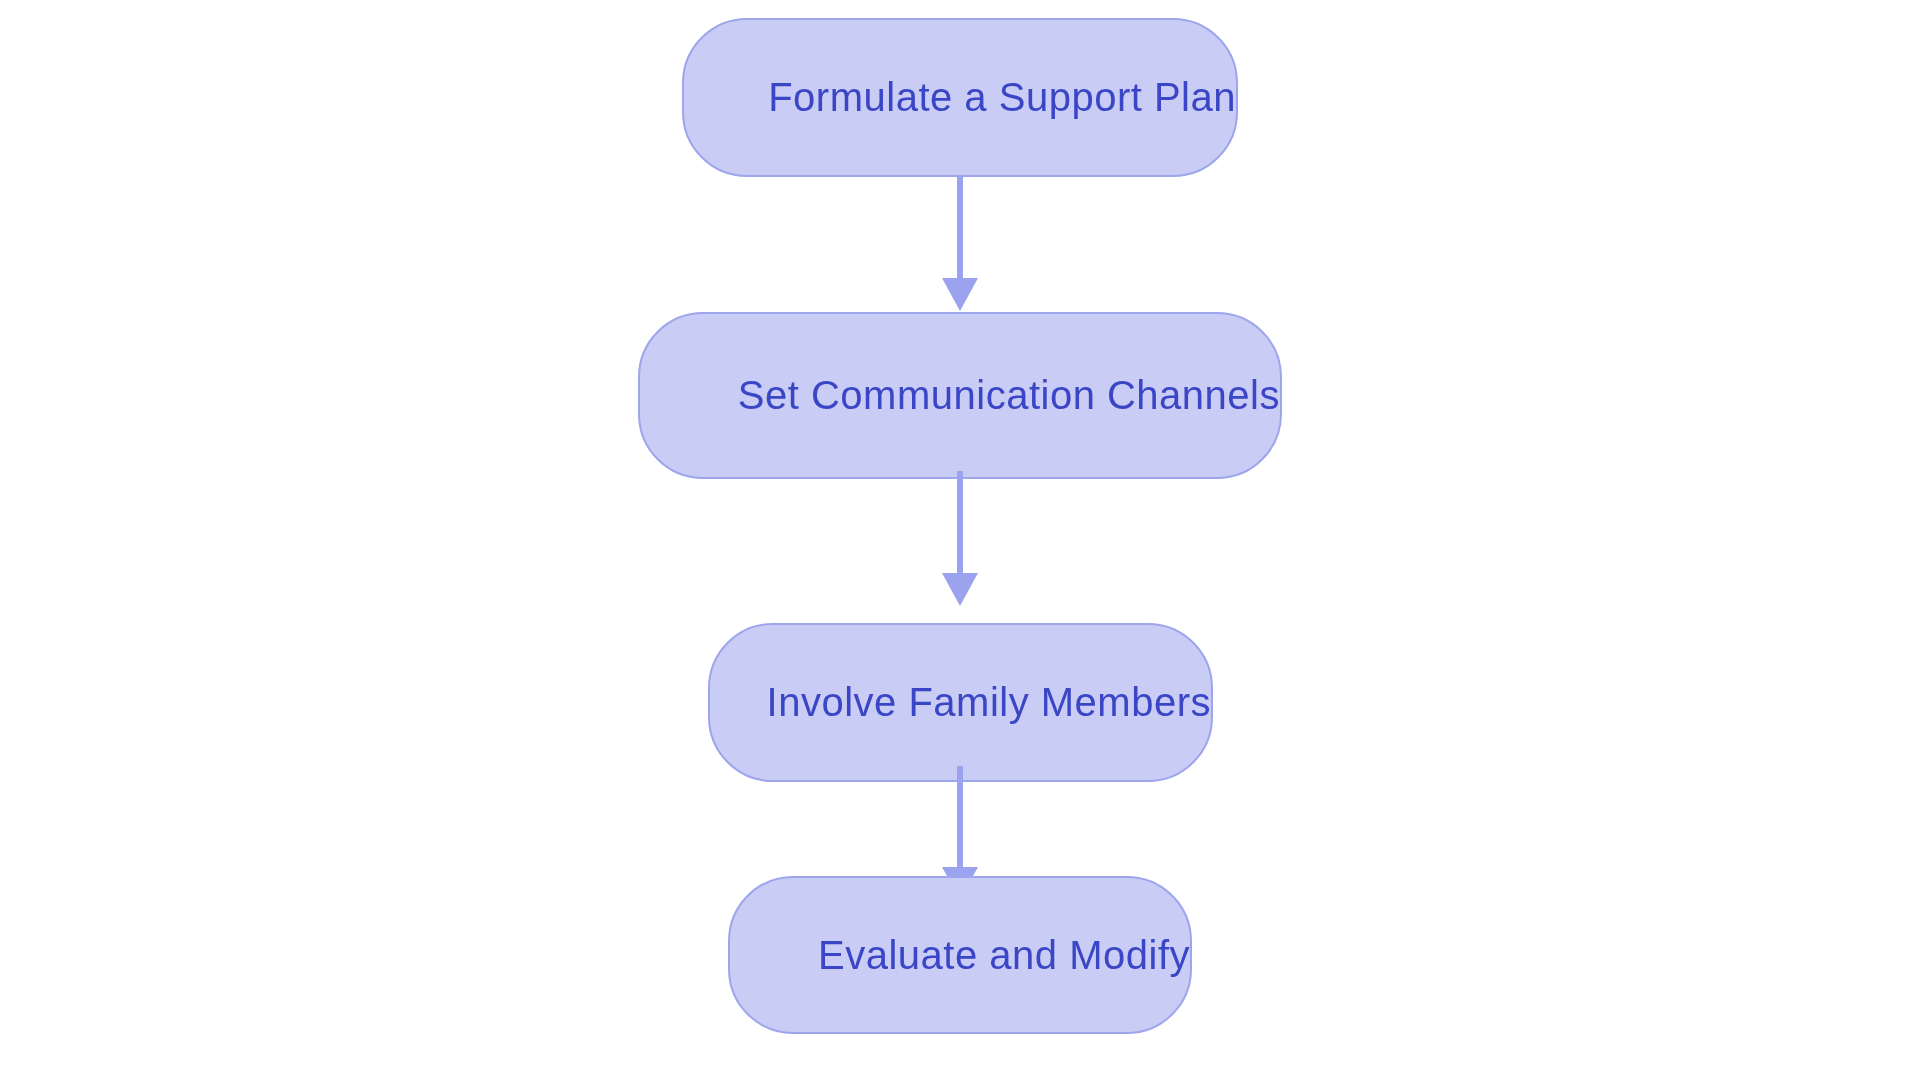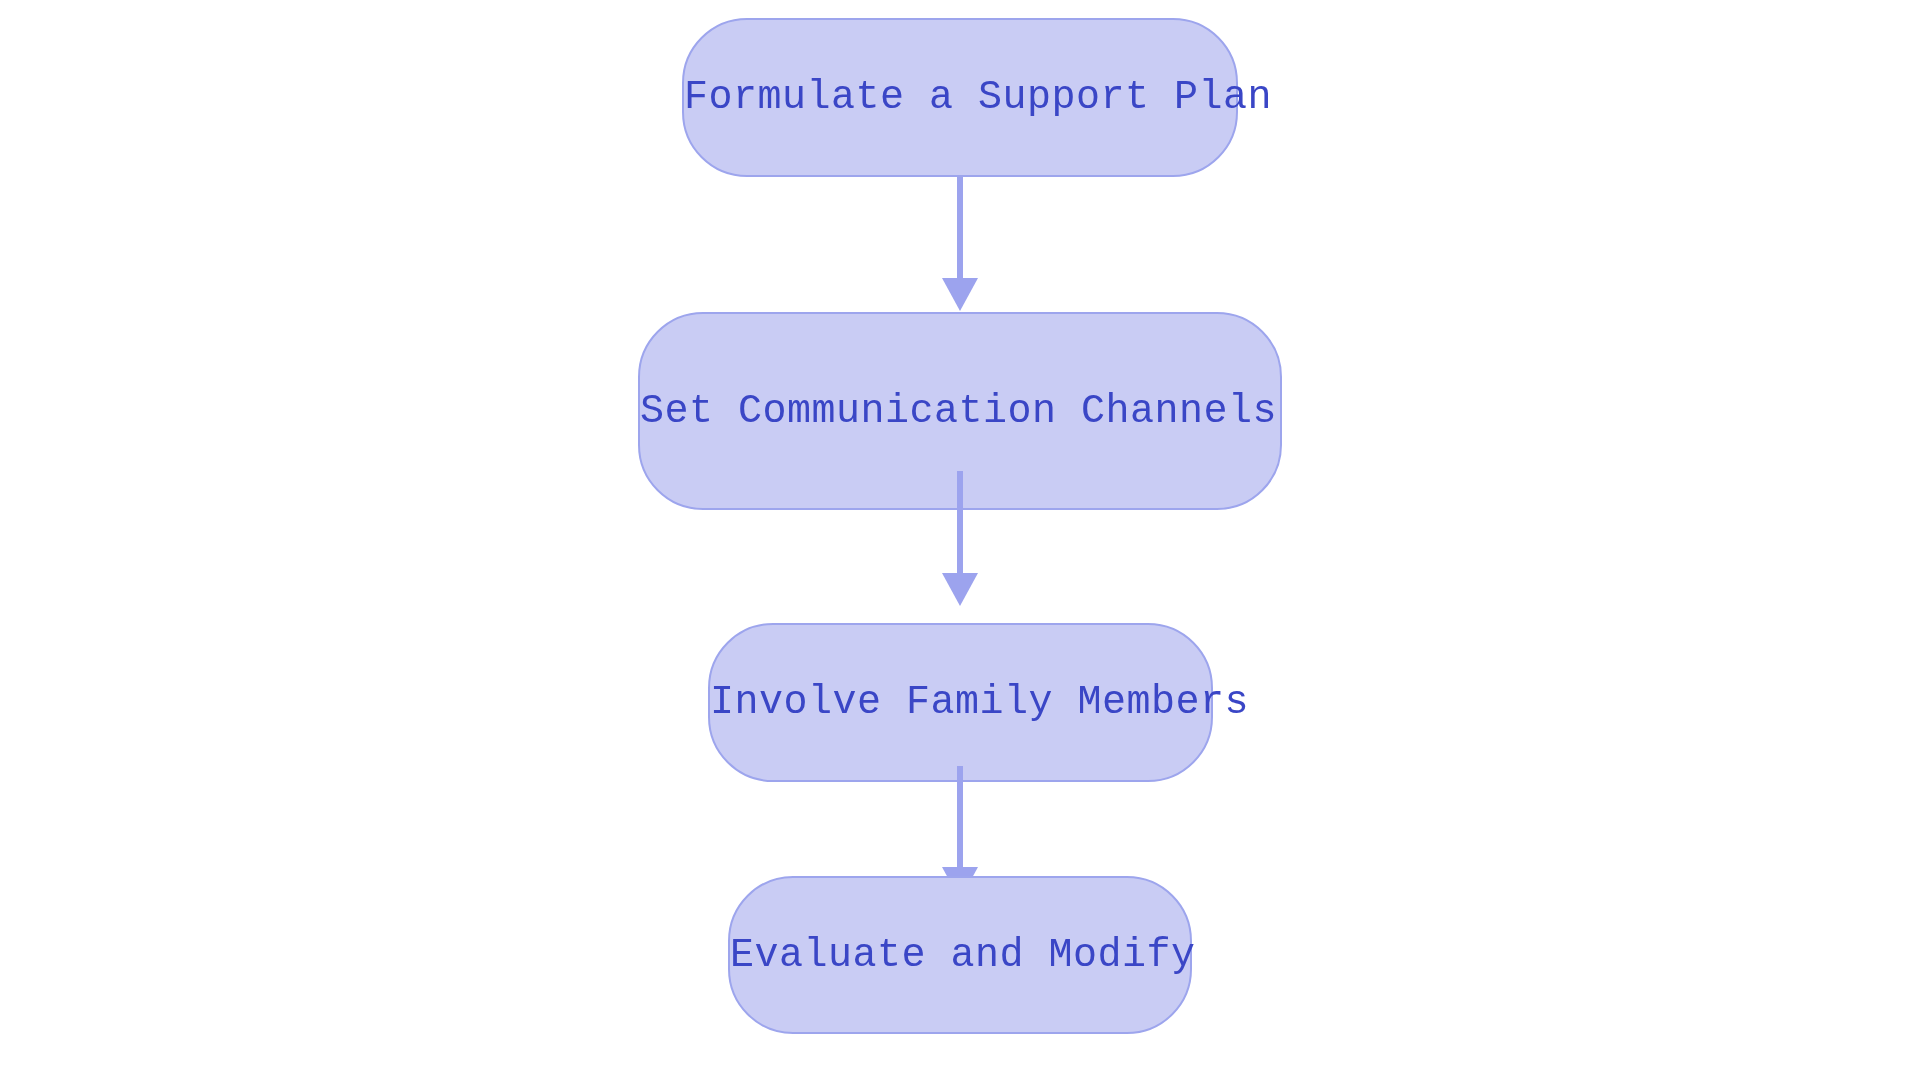--- a/index.html
+++ b/index.html
@@ -16,34 +16,33 @@
     font-family:"Liberation Sans", sans-serif;
     overflow:hidden;
     position:relative;
   }
   .canvas{position:absolute;inset:0;}
   .node{
     position:absolute;
     background:var(--node-fill);
     border:2px solid var(--node-border);
     border-radius:65px;
-    display:flex;align-items:center;justify-content:flex-start;
+    display:flex;align-items:center;justify-content:flex-end;
     box-sizing:border-box;
-    font-family:Liberation Mono, monospace;
   }
   .node-label{
     color:var(--node-text);
     font-size:40px;
     font-weight:400;
     letter-spacing:0.5px;
     white-space:nowrap;
     text-align:center;
   }
   .node1{left:682px;top:18px;width:556px;height:159px;}
-  .node2{left:638px;top:312px;width:644px;height:198px;}
+  .node2{left:638px;top:312px;width:644px;height:167px;}
   .node3{left:708px;top:623px;width:505px;height:159px;}
   .node4{left:728px;top:876px;width:464px;height:158px;}
   .arrow{position:absolute;left:942px;width:36px;}
   .arrow1{top:177px;height:134px;}
   .arrow2{top:471px;height:135px;}
   .arrow3{top:766px;height:134px;}
   .arrow .shaft{
     position:absolute;
     left:15px;top:0;
     width:6px;

